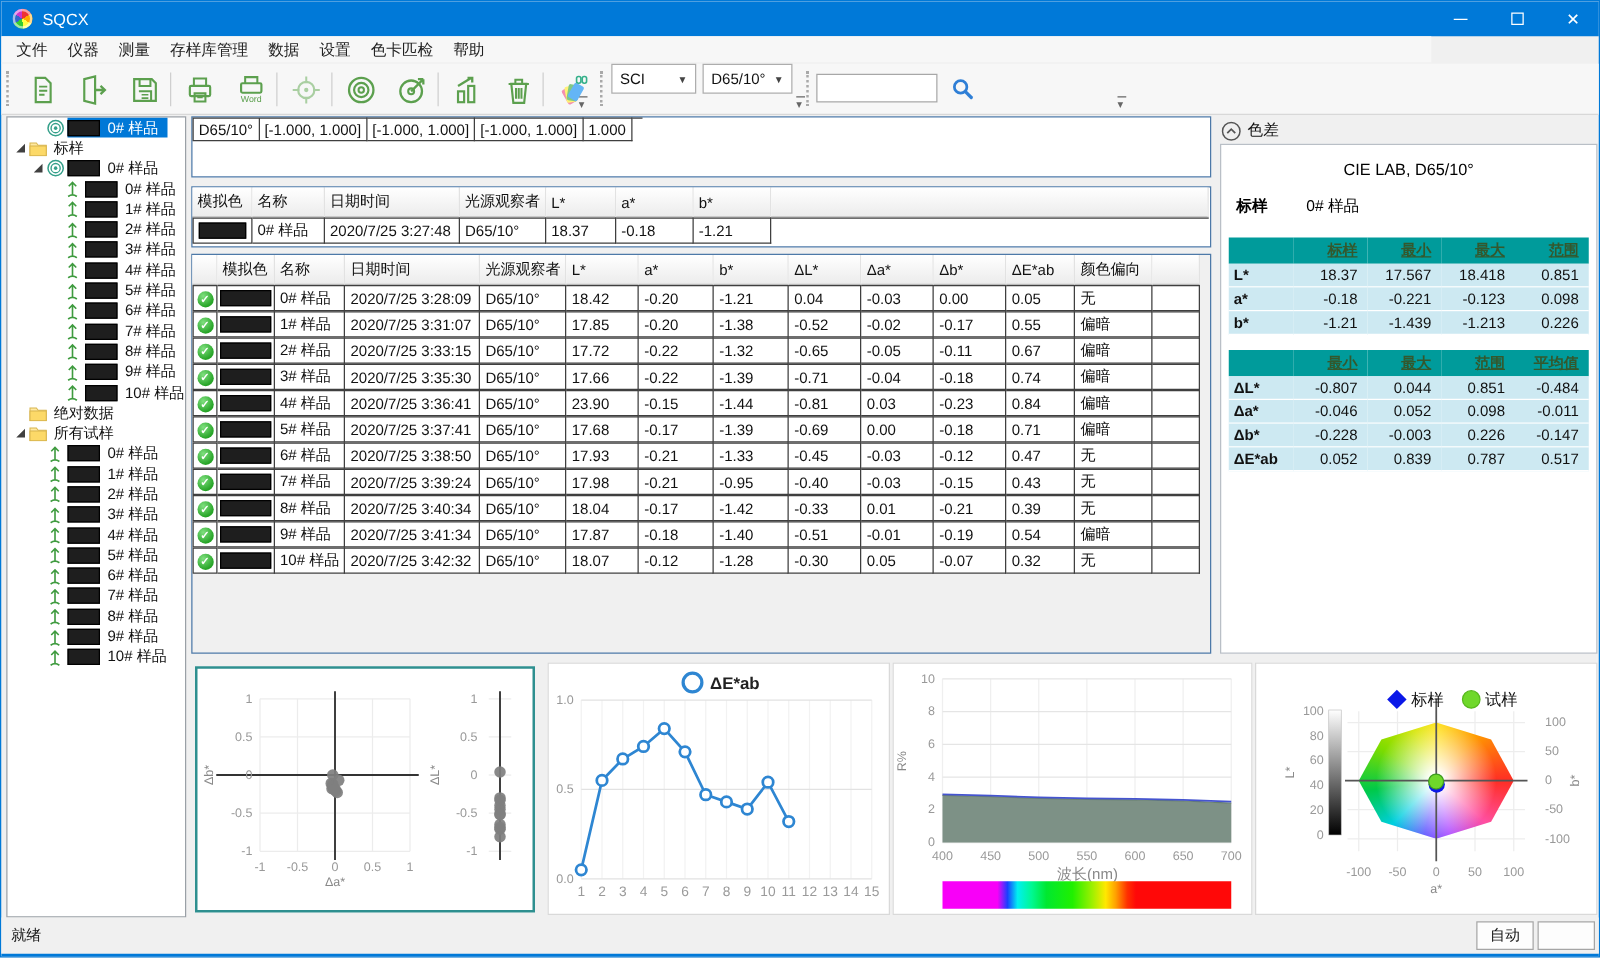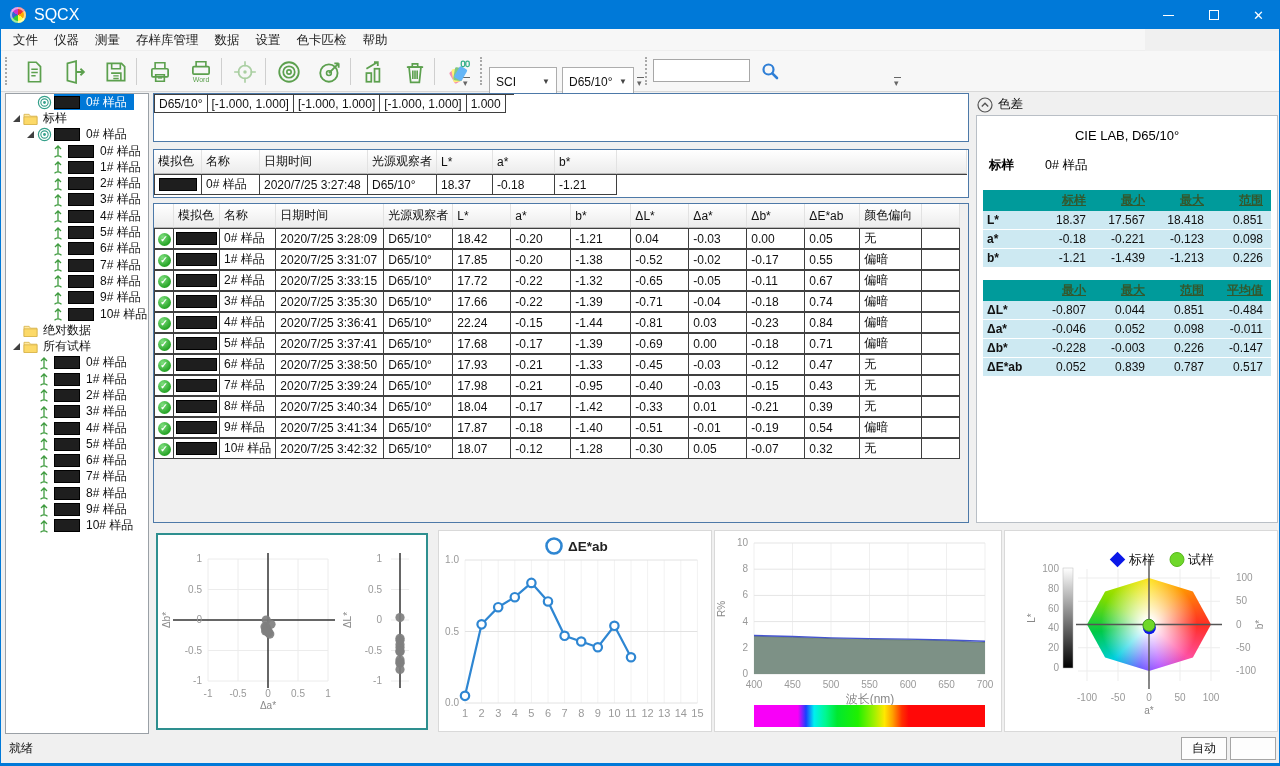--- a/index.html
+++ b/index.html
@@ -4,38 +4,38 @@
 <style>
   * { margin:0; padding:0; box-sizing:border-box; }
   html,body { width:1280px; height:766px; overflow:hidden; }
   body { font-family:"Liberation Sans",sans-serif; background:#f0f0f0; position:relative; border:1px solid #0079d8; }
 
   
   .titlebar { position:absolute; left:0; top:0; width:1280px; height:28px; background:#0079d8; display:flex; align-items:center; color:#fff; }
   .appicon { width:16px; height:16px; border-radius:50%; margin:0 8px 0 9px;
     background:conic-gradient(#e33 0 60deg,#fa0 60deg 120deg,#ff4 120deg 180deg,#3c3 180deg 240deg,#36c 240deg 300deg,#c3c 300deg 360deg);
     box-shadow:inset 0 0 0 2px rgba(255,255,255,.55); }
-  .wtitle { font-size:16px; }
+  .wtitle { font-size:13px; }
   .winbtns { margin-left:auto; display:flex; height:28px; }
   .winbtn { width:45px; height:28px; display:flex; align-items:center; justify-content:center; color:#fff; font-size:13px; }
   .winbtn .ming { display:block; width:11px; height:1px; background:#fff; }
   .winbtn .maxg { display:block; width:10px; height:10px; border:1px solid #fff; }
 
   
   .menubar { position:absolute; left:0; top:28px; width:1144px; height:22px; background:#f7f7f7; display:flex; align-items:center; padding-left:4px; border-bottom:1px solid #eee; }
   .menu-item { font-size:12.5px; color:#222; padding:0 8px; line-height:22px; }
 
   
   .toolbar { position:absolute; left:0; top:50px; width:1280px; height:41px; background:#f7f7f7; border-bottom:1px solid #d8d8d8; }
   .grip { position:absolute; top:6px; width:3px; height:28px; border-left:2px dotted #a9a9a9; }
   .tsep { position:absolute; top:7px; width:1px; height:27px; background:#cfcfcf; }
   .tbtn { position:absolute; top:3px; width:38px; height:36px; display:flex; align-items:center; justify-content:center; }
   .ovf { position:absolute; font-size:9px; color:#666; }
   .ovf:before { content:""; display:block; width:7px; height:1px; background:#666; margin:0 auto 0px; }
-  .ddl { position:absolute; top:16px; height:29px; background:#fff; border:1px solid #adadad; font-size:12px; display:flex; align-items:center; padding:0 6px; color:#111; }
+  .ddl { position:absolute; top:0; height:24px; background:#fff; border:1px solid #adadad; font-size:12px; display:flex; align-items:center; padding:0 6px; color:#111; }
   .ddl .car { margin-left:auto; font-size:8px; color:#444; }
   .searchbox { position:absolute; left:652px; top:8px; width:97px; height:23px; border:1px solid #a7a7a7; background:#fff; font-size:12px; padding:0 4px; font-family:"Liberation Sans",sans-serif; }
 
   
   .treepanel { position:absolute; left:4px; top:92px; width:144px; height:641px; background:#fff; border:1px solid #9aa0a6; overflow:hidden; }
   .trow { height:16.3px; display:flex; align-items:center; font-size:12px; color:#111; white-space:nowrap; }
   .trow .lbl { padding:0 3px; }
   .sel { background:#0078d7; color:#fff; display:flex; align-items:center; height:16px; padding-right:4px; }
   .swatch { display:inline-block; width:26px; height:13px; background:#1e1e1e; border:1px solid #000; margin-right:3px; flex:0 0 auto; }
   .tico { display:inline-flex; width:16px; justify-content:center; margin-right:2px; flex:0 0 auto; }
@@ -634,21 +634,21 @@
           <td></td>
         </tr>
         <tr class="dr">
           <td class="first" style="text-align:center;padding:1px"><span class="ok-icon">✓</span></td>
           <td style="padding:2px">
             <span class="cellswatch"></span>
           </td>
           <td>4# 样品</td>
           <td>2020/7/25 3:36:41</td>
           <td>D65/10°</td>
-          <td>22.24</td>
+          <td>23.90</td>
           <td>-0.15</td>
           <td>-1.44</td>
           <td>-0.81</td>
           <td>0.03</td>
           <td>-0.23</td>
           <td>0.84</td>
           <td>偏暗</td>
           <td></td>
         </tr>
         <tr class="dr">

